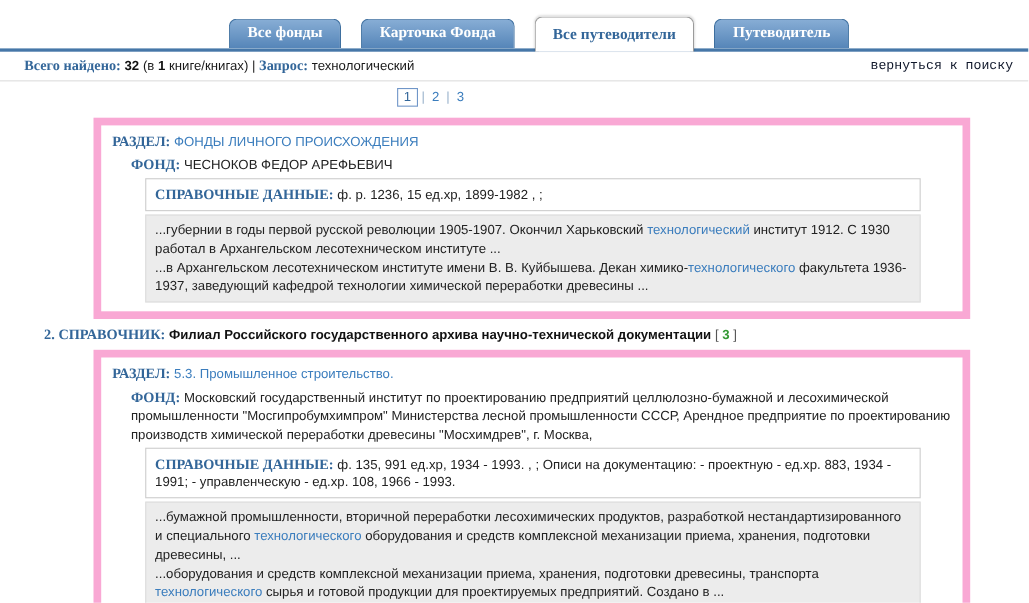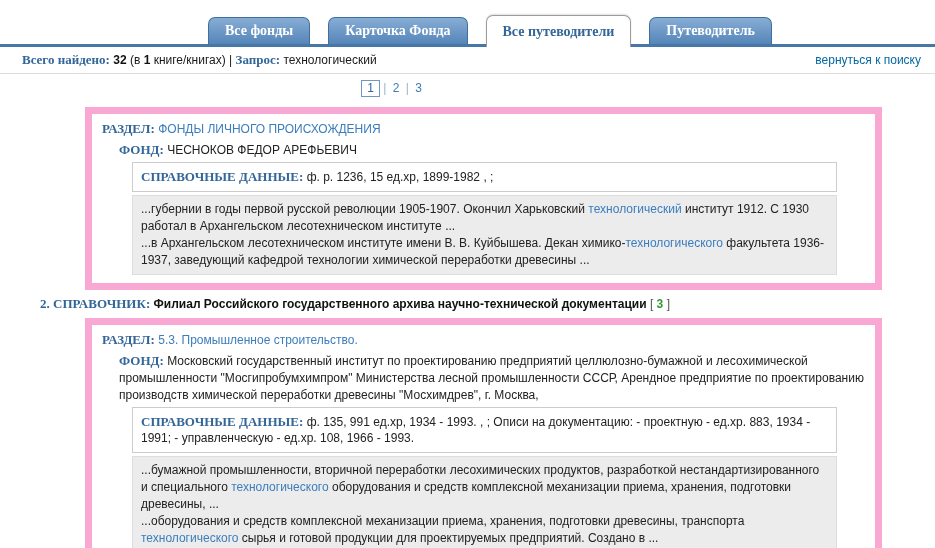--- a/index.html
+++ b/index.html
@@ -22,21 +22,21 @@
   }
   .tab.active{
     height:32px;margin-bottom:0;background:#ffffff;color:#336699;
     border:1px solid #9b9b9b;border-bottom:none;z-index:4;
     box-shadow:0 -1px 2px rgba(0,0,0,0.12);
   }
   .tab-rule{position:absolute;left:0;top:44px;width:935px;height:3px;background:#4677a8;z-index:1;}
   
   .summary{position:absolute;top:52px;left:22px;white-space:nowrap;}
   .summary .count{font-weight:bold;color:#111;margin-top:19px;}
-  .back-link{position:absolute;top:53px;right:14px;color:#0369a1;text-decoration:none;cursor:pointer;}
+  .back-link{position:absolute;top:53px;right:14px;color:#0f172a;text-decoration:none;cursor:pointer;font-family:Liberation Mono, monospace;}
   .hr1{position:absolute;top:73px;left:0;width:935px;border-top:1px solid #dddddd;height:0;}
   
   .pager{position:absolute;top:80px;left:0;width:786px;text-align:center;color:#9bb3cc;font-size:12px;}
   .page-current{display:inline-block;border:1px solid #7096c8;color:#336699;padding:0 5px;line-height:15px;background:#fff;}
   .page-link{color:#3b7dbd;text-decoration:none;padding:0 3px;cursor:pointer;}
   
   .results{position:absolute;top:101px;left:0;width:935px;}
   .res-head{margin:0 40px 0 40px;line-height:16px;}
   .res-head.second{margin-top:6px;}
   .res-title{font-weight:bold;color:#111;}

